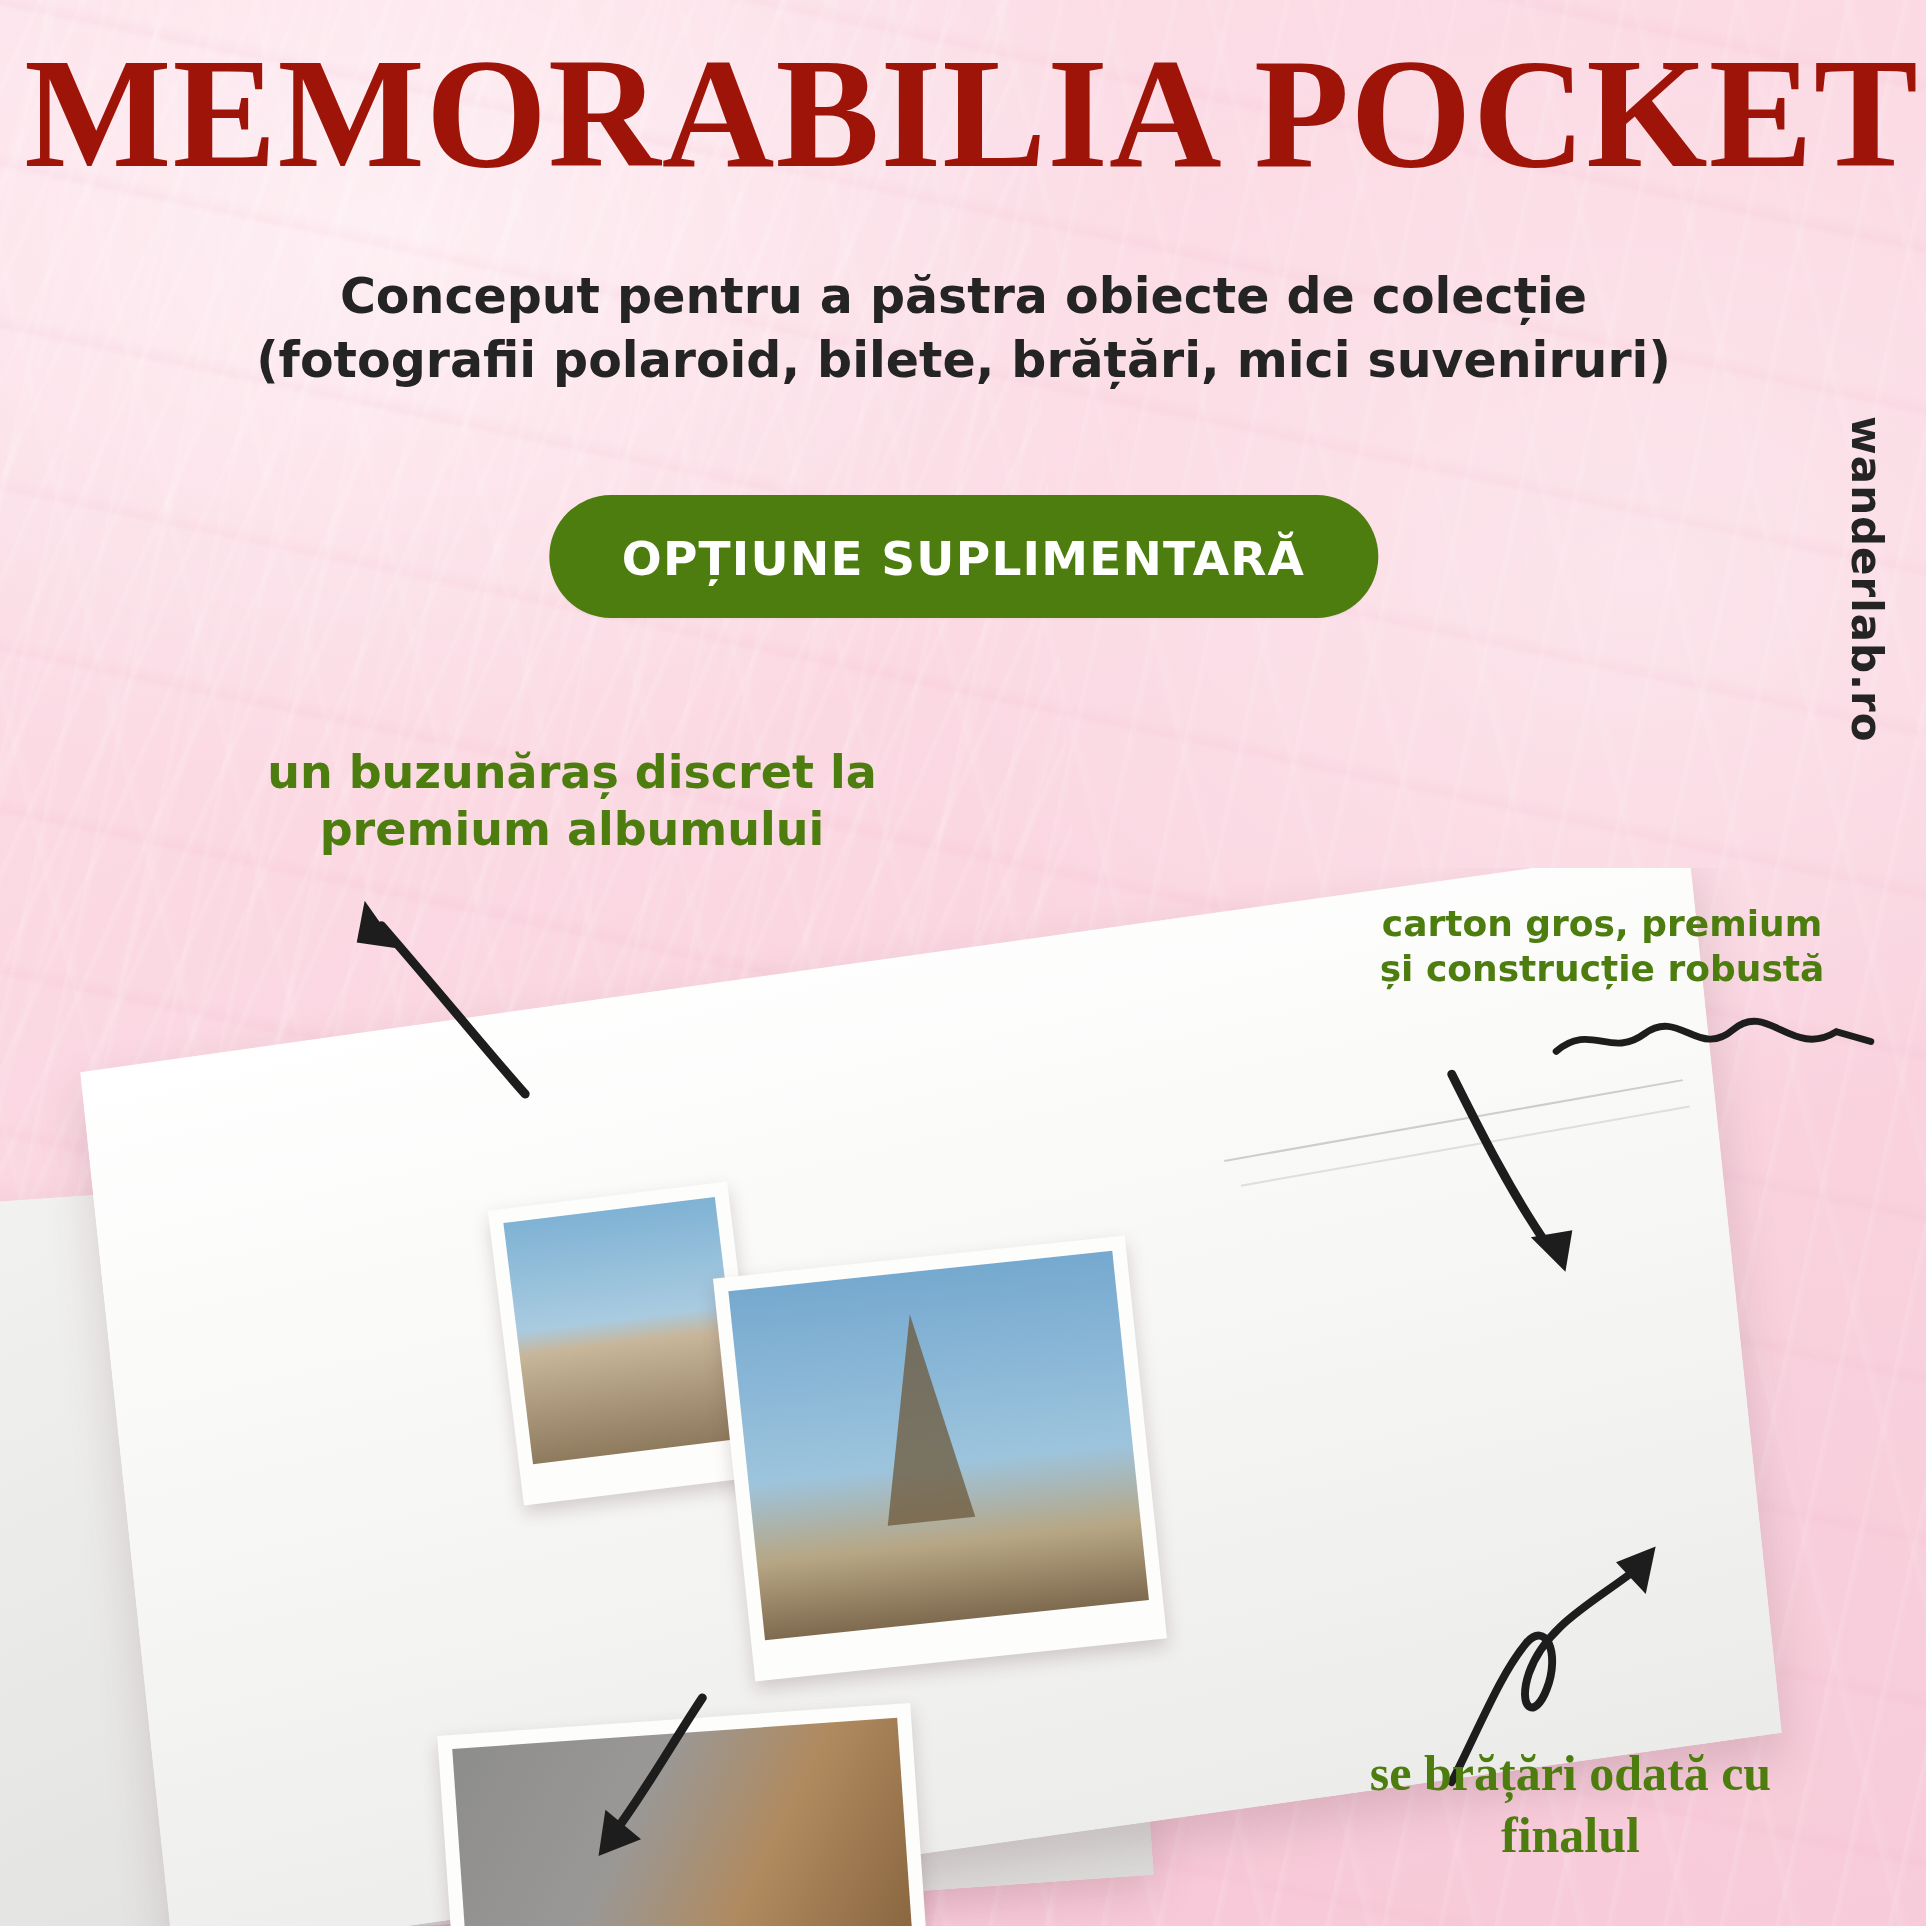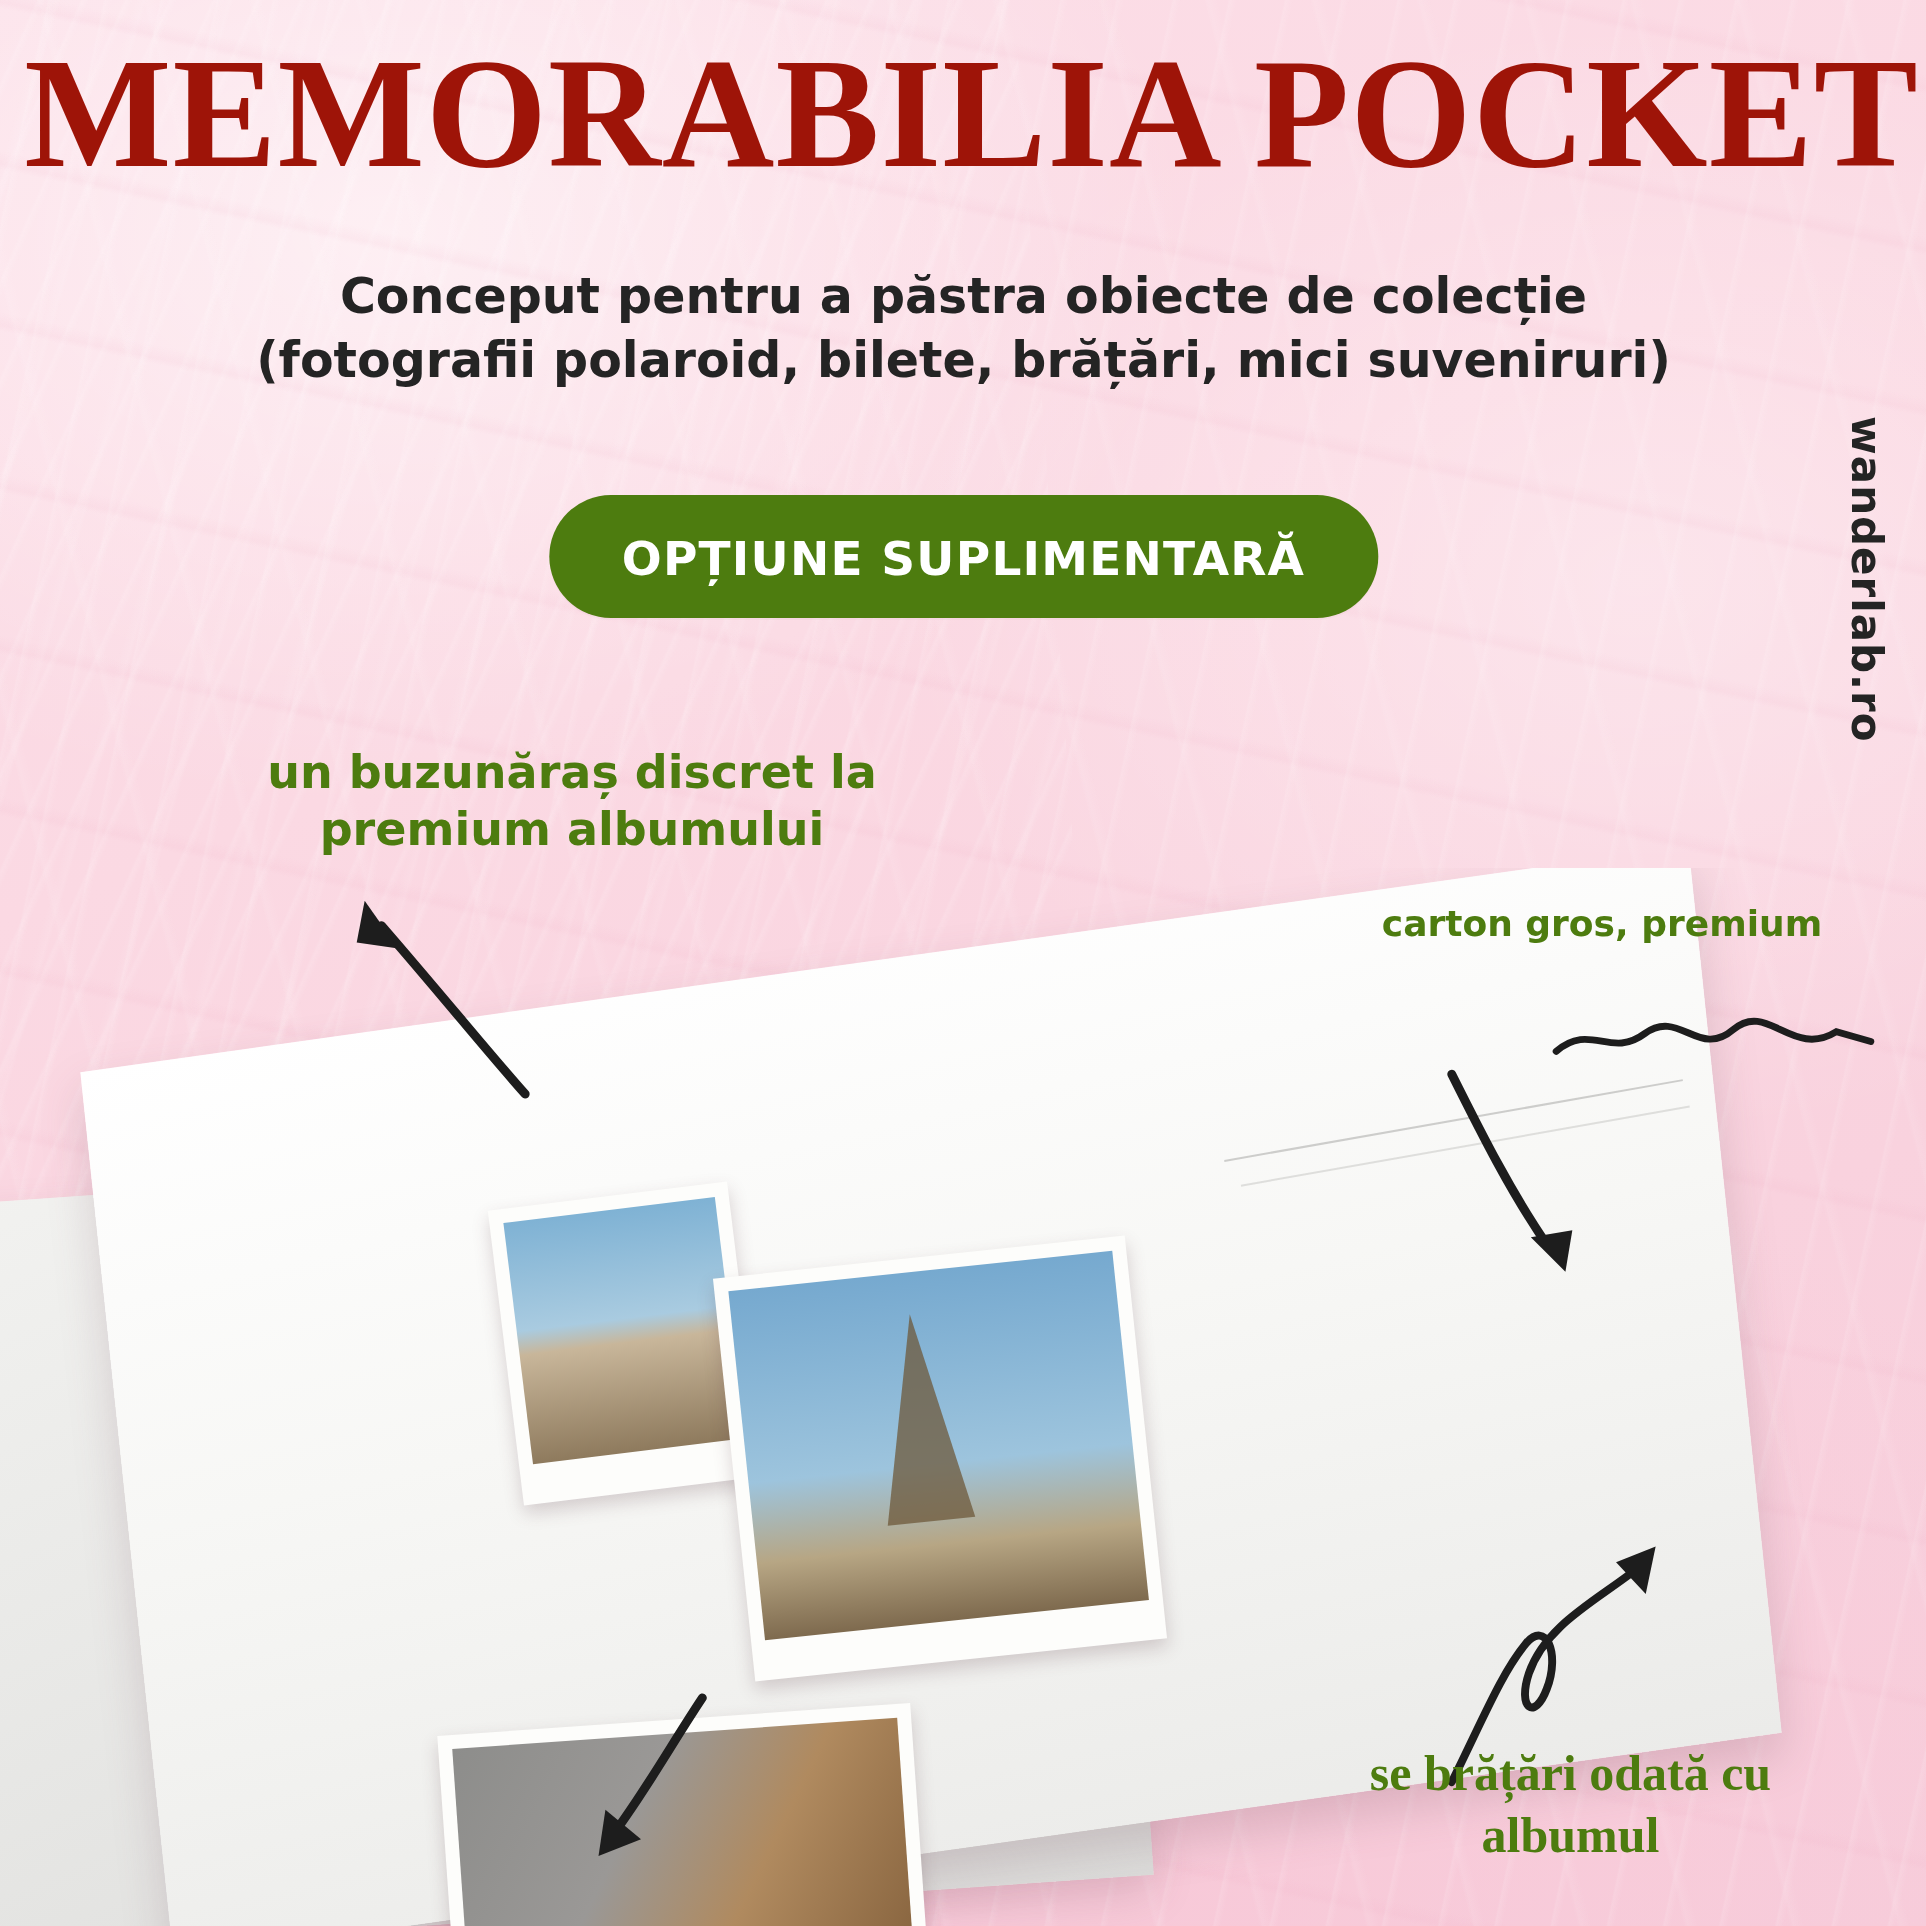--- a/index.html
+++ b/index.html
@@ -338,20 +338,21 @@
     <div>premium albumului</div>
   </div>
 
   <svg class="sketch" style="left:327px; top:871px; width:218px; height:238px;" viewBox="0 0 220 240">
     <path d="M200 225 C 160 180, 120 130, 55 55" stroke="#1d1d1d" stroke-width="9" fill="none" stroke-linecap="round"></path>
     <path d="M38 30 L 72 78 L 30 72 Z" fill="#1d1d1d"></path>
   </svg>
 
   <div class="anno anno-carton">
     <div>carton gros, premium</div>
+    <div>și construcție robustă</div>
   </div>
 
   <svg class="sketch" style="right:50px; top:1012px; width:327px; height:59px;" viewBox="0 0 330 60">
     <path d="M5 40 C 40 10, 60 48, 95 22 S 150 48, 185 18 S 245 48, 290 20 L 325 30" stroke="#1d1d1d" stroke-width="7" fill="none" stroke-linecap="round"></path>
   </svg>
 
   <svg class="sketch" style="right:327px; top:1064px; width:168px; height:218px;" viewBox="0 0 170 220">
     <path d="M20 10 C 50 70, 80 130, 118 185" stroke="#1d1d1d" stroke-width="9" fill="none" stroke-linecap="round"></path>
     <path d="M135 210 L 100 175 L 142 168 Z" fill="#1d1d1d"></path>
   </svg>
@@ -361,17 +362,17 @@
     <path d="M45 175 L 52 128 L 88 158 Z" fill="#1d1d1d"></path>
   </svg>
 
   <svg class="sketch" style="right:208px; top:1495px; width:297px; height:297px;" viewBox="0 0 300 300">
     <path d="M30 290 C 60 230, 80 180, 105 150 C 125 126, 140 160, 126 196 C 114 228, 96 216, 108 180 C 124 134, 170 110, 210 80" stroke="#1d1d1d" stroke-width="8" fill="none" stroke-linecap="round"></path>
     <path d="M236 52 L 226 100 L 196 68 Z" fill="#1d1d1d"></path>
   </svg>
 
   <div class="anno anno-pliaza">
     <div>se brățări odată cu</div>
-    <div>albumul</div>
+    <div>finalul</div>
   </div>
 
 </div>
 
 
 </body></html>

